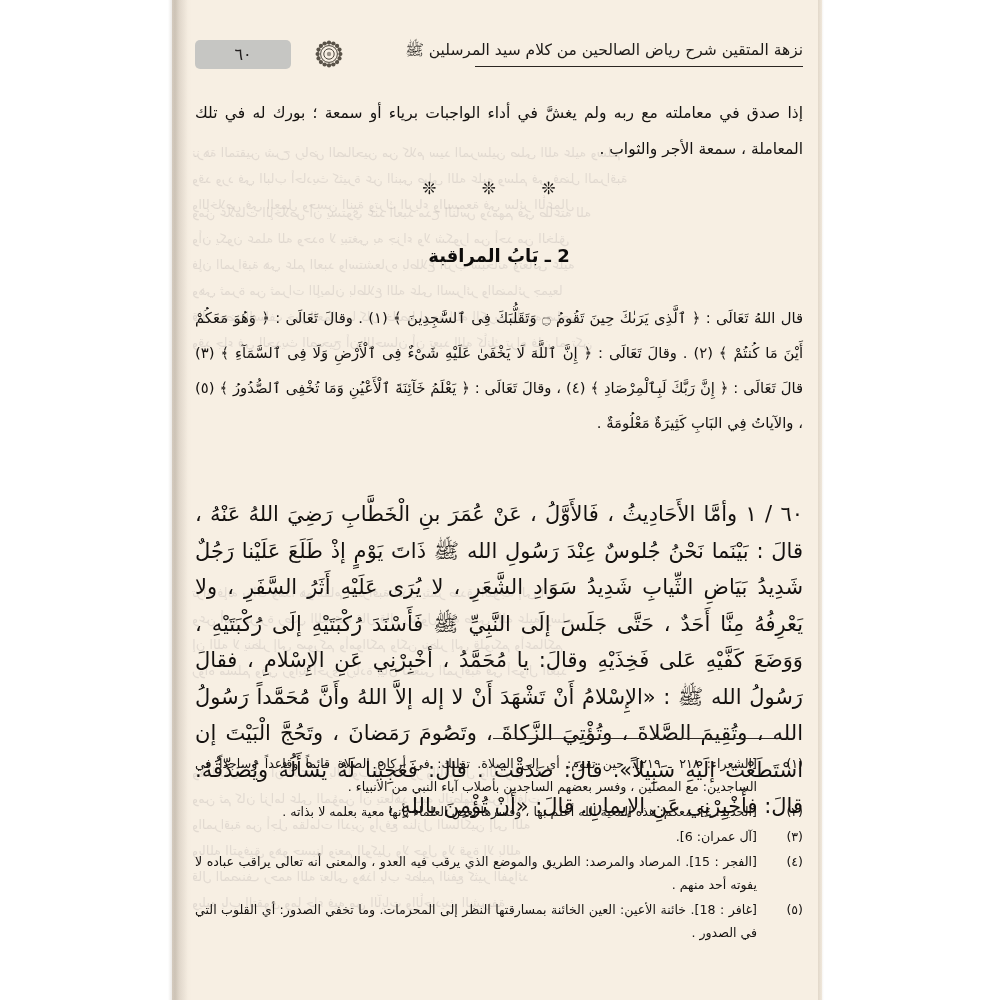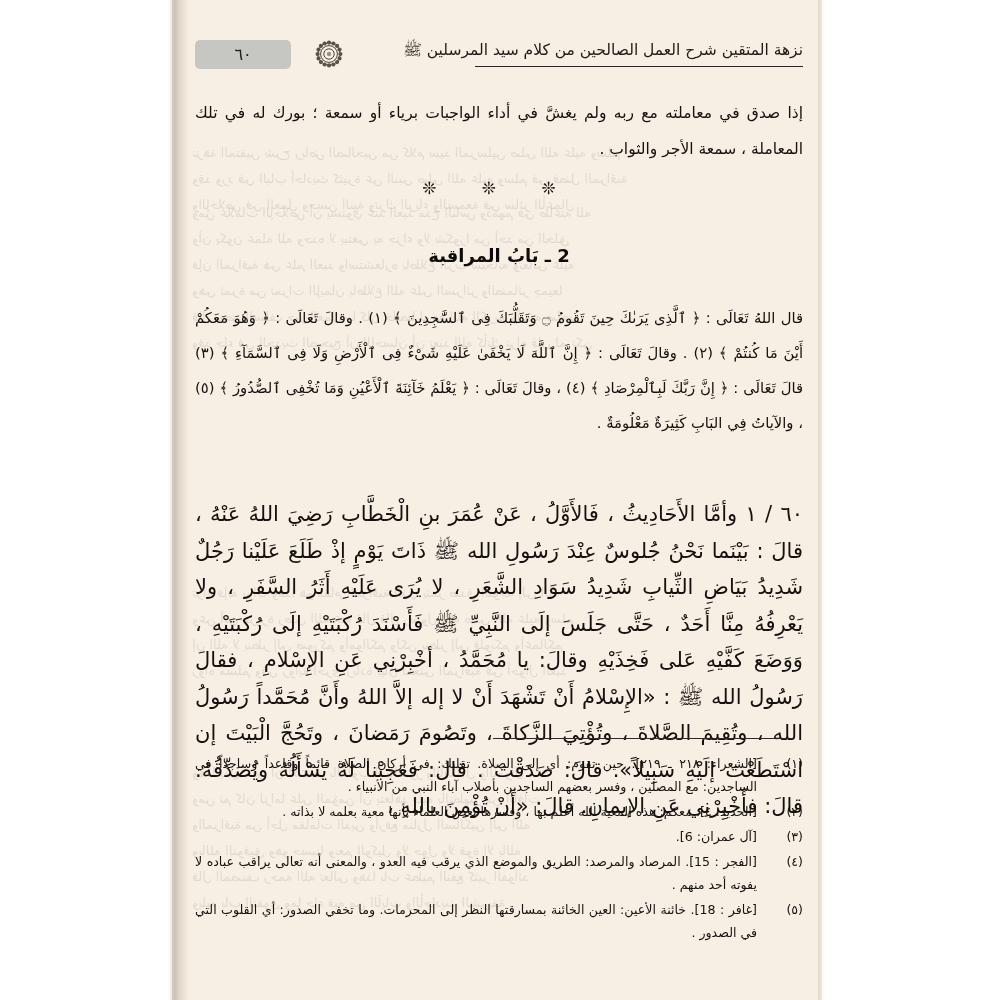--- a/index.html
+++ b/index.html
@@ -250,21 +250,21 @@
     قال المصنف رحمه الله تعالى وهذا باب عظيم النفع كثير الفوائد<br>
     ويليه باب التقوى وما جاء فيه من الآيات والأحاديث الشريفة
   </div>
 </div>
 <div id="gutter-shadow"></div>
 <div id="sheet-right-edge"></div>
 
 <div id="content">
 
   <div id="running-header">
-    <div id="header-title">نزهة المتقين شرح العمل الصالحين من كلام سيد المرسلين ﷺ</div>
+    <div id="header-title">نزهة المتقين شرح رياض الصالحين من كلام سيد المرسلين ﷺ</div>
     <div id="header-rule"></div>
 
     <div id="header-rosette">
       <svg viewBox="0 0 32 32" width="32" height="32" aria-hidden="true">
         <g fill="none" stroke="#4a443c" stroke-width="1">
           <circle cx="16" cy="16" r="11.2"></circle>
           <circle cx="16" cy="16" r="8.4"></circle>
           <circle cx="16" cy="16" r="5.2"></circle>
           <circle cx="16" cy="16" r="2.2" fill="#9a9288" stroke="none"></circle>
         </g>

